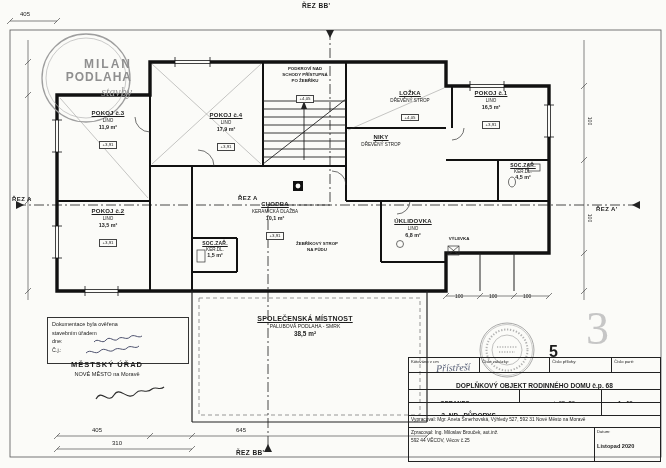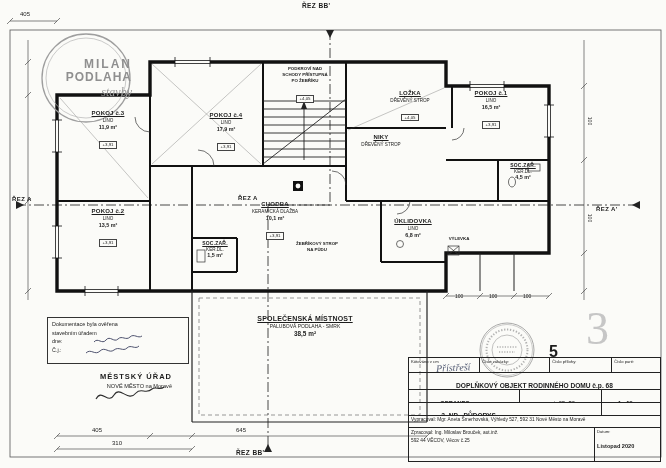--- a/index.html
+++ b/index.html
@@ -17,21 +17,21 @@
   .dim{position:absolute;font-size:6px;z-index:6;white-space:nowrap;}
   .dim-sm{font-size:5px;}
   .sec{position:absolute;font-size:6.5px;font-weight:bold;letter-spacing:.4px;z-index:6;white-space:nowrap;}
   .logo-line{position:absolute;left:40px;width:92px;text-align:right;color:#8f8f8f;z-index:7;}
   .lg1{top:57px;font-size:12px;font-weight:bold;letter-spacing:2px;}
   .lg2{top:70px;font-size:12px;font-weight:bold;letter-spacing:1px;}
   .lg3{top:85px;font-size:12px;font-style:italic;font-family:"Liberation Serif",serif;color:#9a9a9a;}
   
   .approval{position:absolute;left:47px;top:317px;width:142px;height:47px;border:1px solid #333;
             font-size:5.4px;line-height:1.6;padding:2px 4px;box-sizing:border-box;z-index:5;}
-  .citystamp{position:absolute;left:42px;top:372px;width:130px;text-align:right;z-index:5;}
+  .citystamp{position:absolute;left:42px;top:360px;width:130px;text-align:center;z-index:5;}
   .cs1{font-size:7.5px;font-weight:bold;letter-spacing:1px;}
   .cs2{font-size:5.6px;margin-top:2px;}
   
   .tb{position:absolute;left:408px;top:357px;width:253px;height:105px;border:1.2px solid #222;
       box-sizing:border-box;z-index:5;background:transparent;}
   .tb .cell{position:absolute;box-sizing:border-box;overflow:hidden;padding:1px 2px;}
   .tb .lab{font-size:4.2px;color:#222;display:block;}
   .tb .val{font-size:5.8px;font-weight:bold;white-space:nowrap;}
   .bl{border-left:1px solid #222;}
   .bt{border-top:1px solid #222;}

